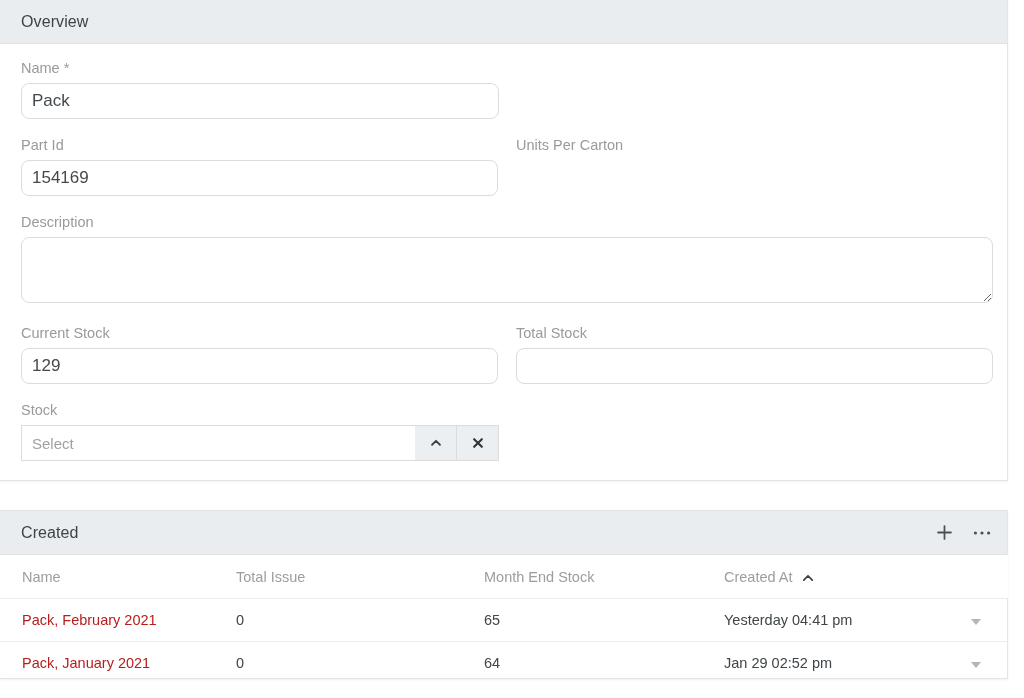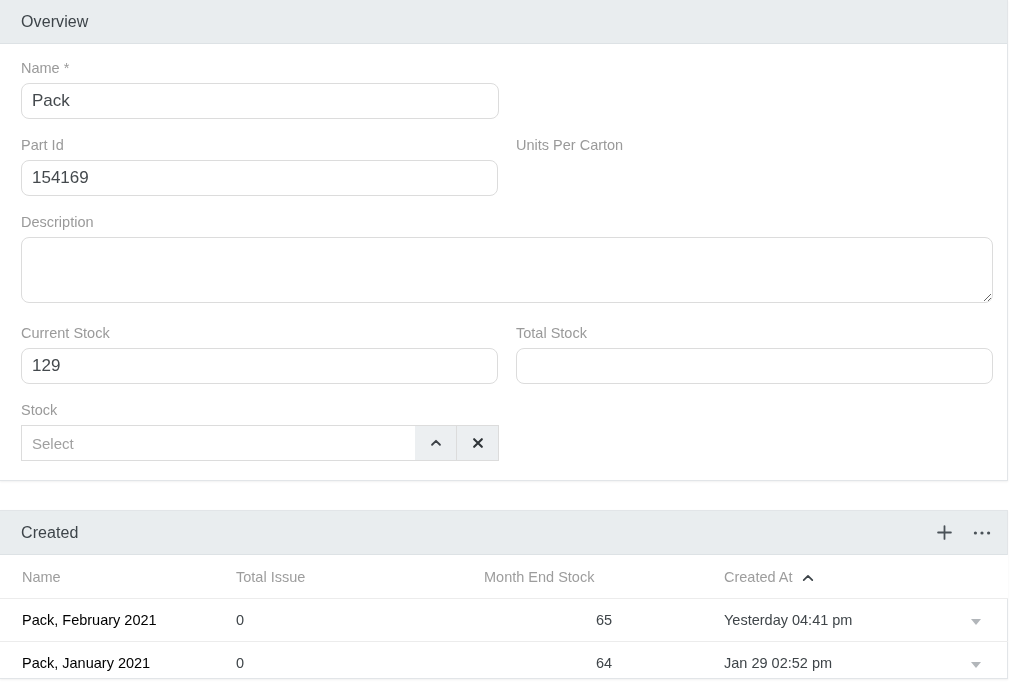--- a/index.html
+++ b/index.html
@@ -132,25 +132,25 @@
   table.grid td {
     font-size: 14.5px;
     color: #3f4549;
     padding: 13px 0 13px 0;
     border-bottom: 1px solid #ececec;
     vertical-align: middle;
   }
   table.grid tr:last-child td { border-bottom: none; }
   .c-name  { width: 236px; padding-left: 22px !important; }
   .c-issue { width: 248px; }
-  .c-mes   { width: 240px; text-align: center; }
+  .c-mes   { width: 240px; }
   .c-date  { width: 220px; }
   .c-act   { width: 64px; text-align: center; }
   .row-link {
-    color: #000000;
+    color: #b91c1c;
     text-decoration: none;
     font-size: 14.5px;
     cursor: pointer;
     text-align: center;
   }
   .sort-caret { color: #3d4449; margin-left: 5px; font-size: 12px; display:inline-block; }
   .row-caret {
     display: inline-block;
     width: 0; height: 0;
     border-left: 5px solid transparent;

